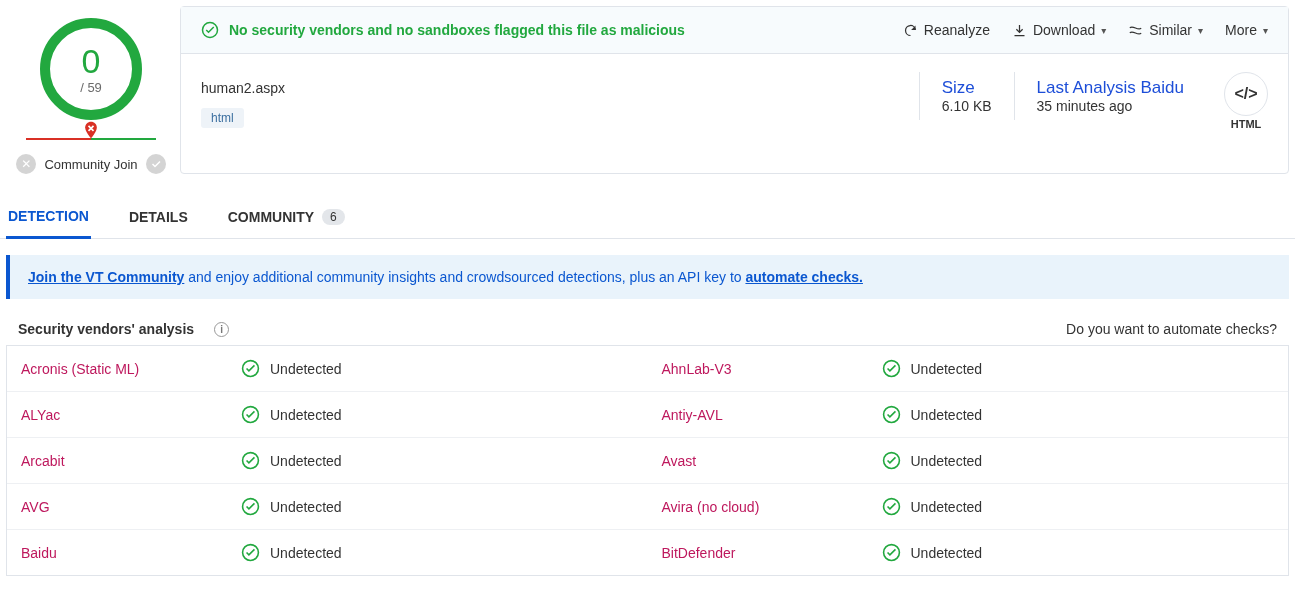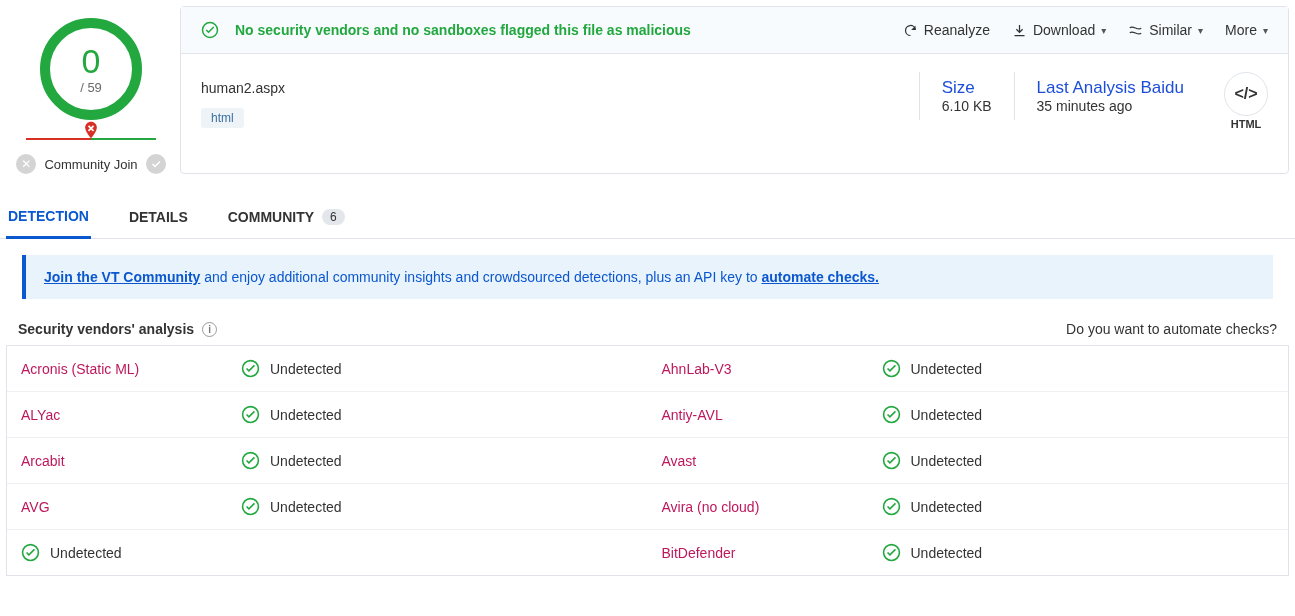--- a/index.html
+++ b/index.html
@@ -12,21 +12,21 @@
 .marker-row { position: relative; width: 130px; margin-top: 18px; }
 .marker-pin { position: absolute; left: 50%; transform: translateX(-50%); top: -18px; width: 20px; height: 20px; }
 .bar-line { display: flex; width: 130px; height: 2px; }
 .bar-red { background: #d93025; flex: 1; }
 .bar-green { background: #22a83f; flex: 1; }
 .community-row { display: flex; align-items: center; gap: 8px; margin-top: 14px; color: #333; font-size: 13px; }
 .round-x { width: 20px; height: 20px; border-radius: 50%; background: #d4d4d4; display: flex; align-items: center; justify-content: center; color: #fff; font-size: 12px; }
 .round-check { width: 20px; height: 20px; border-radius: 50%; background: #d4d4d4; display: flex; align-items: center; justify-content: center; }
 .main-card { flex: 1; border: 1px solid #e0e4ea; border-radius: 4px; margin-left: 4px; }
 .safe-banner { display: flex; align-items: center; padding: 14px 20px; background: #f7fbfd; border-bottom: 1px solid #e0e4ea; }
-.safe-text { color: #22a83f; font-weight: 600; display: flex; align-items: center; gap: 16px; flex: 1; }
+.safe-text { color: #22a83f; font-weight: 600; display: flex; align-items: center; gap: 10px; flex: 1; }
 .check-circle-svg { width: 18px; height: 18px; }
 .actions { display: flex; align-items: center; gap: 22px; color: #333; }
 .action-btn { display: flex; align-items: center; gap: 6px; cursor: pointer; }
 .caret { font-size: 10px; color: #555; }
 .info-block { display: flex; padding: 18px 20px; align-items: flex-start; }
 .hash-col { flex: 1; }
 .hash-val { color: #333; font-size: 14px; word-break: break-all; }
 .filename { color: #333; margin-top: 8px; }
 .tags { margin-top: 12px; }
 .tag { display: inline-block; background: #eef3f8; color: #3b6fa0; font-size: 12px; padding: 3px 10px; border-radius: 3px; }
@@ -34,24 +34,24 @@
 .first-meta { }
 .meta-label { color: #1d4ed8; font-size: 17px; }
 .meta-val { color: #333; font-size: 14px; }
 .type-col { padding-left: 18px; display: flex; flex-direction: column; align-items: center; }
 .type-circle { width: 44px; height: 44px; border-radius: 50%; border: 1px solid #e0e4ea; display: flex; align-items: center; justify-content: center; font-weight: 700; font-size: 16px; }
 .type-label { font-size: 11px; font-weight: 700; color: #333; margin-top: 2px; }
 .tabs { display: flex; align-items: center; gap: 36px; padding: 24px 6px 0 6px; border-bottom: 1px solid #e0e4ea; }
 .tab { padding: 10px 2px 12px; font-weight: 700; color: #333; font-size: 14px; cursor: pointer; display: flex; align-items: center; gap: 8px; }
 .tab.active { color: #0b57d0; border-bottom: 3px solid #0b57d0; margin-bottom: -1px; }
 .tab-badge { background: #e3e6ea; color: #333; border-radius: 10px; padding: 1px 8px; font-size: 12px; font-weight: 400; }
-.notice { margin: 16px 22px 0; background: #e9f3fb; border-left: 4px solid #0b57d0; padding: 14px 18px; color: #0b57d0; font-size: 14px; }
+.notice { margin: 16px 6px 0; background: #e9f3fb; border-left: 4px solid #0b57d0; padding: 14px 18px; color: #0b57d0; font-size: 14px; }
 .notice a { font-weight: 700; color: #0b57d0; text-decoration: underline; }
 .sec-header { display: flex; align-items: center; justify-content: space-between; padding: 22px 18px 8px; }
-.sec-title { font-weight: 700; font-size: 14px; display: flex; align-items: center; gap: 8px; }
+.sec-title { font-weight: 700; font-size: 14px; display: flex; align-items: center; gap: 20px; }
 .info-icon { width: 15px; height: 15px; border: 1px solid #999; border-radius: 50%; display: inline-flex; align-items: center; justify-content: center; font-size: 10px; color: #777; }
 .automate { color: #333; font-size: 14px; }
 .vendors-table { border: 1px solid #e0e4ea; border-top: 1px solid #e0e4ea; margin: 0 6px; }
 .vendor-row { display: flex; border-bottom: 1px solid #eef0f3; }
 .vendor-row:last-child { border-bottom: none; }
 .vendor-cell { flex: 1; display: flex; align-items: center; padding: 13px 14px; }
 .vendor-name { width: 220px; color: #be185d; }
 .status { display: flex; align-items: center; gap: 10px; color: #333; }
 .undet-icon { width: 19px; height: 19px; }
 </style>
@@ -254,20 +254,21 @@
           <svg class="undet-icon" viewBox="0 0 24 24">
             <circle cx="12" cy="12" r="10" fill="none" stroke="#22a83f" stroke-width="2"></circle>
             <path fill="none" stroke="#22a83f" stroke-width="2" d="M7 12l3 3 7-7"></path>
           </svg>
           <span>Undetected</span>
         </div>
       </div>
     </div>
     <div class="vendor-row">
       <div class="vendor-cell">
+        <div class="vendor-name">Baidu</div>
         <div class="status">
           <svg class="undet-icon" viewBox="0 0 24 24">
             <circle cx="12" cy="12" r="10" fill="none" stroke="#22a83f" stroke-width="2"></circle>
             <path fill="none" stroke="#22a83f" stroke-width="2" d="M7 12l3 3 7-7"></path>
           </svg>
           <span>Undetected</span>
         </div>
       </div>
       <div class="vendor-cell">
         <div class="vendor-name">BitDefender</div>

